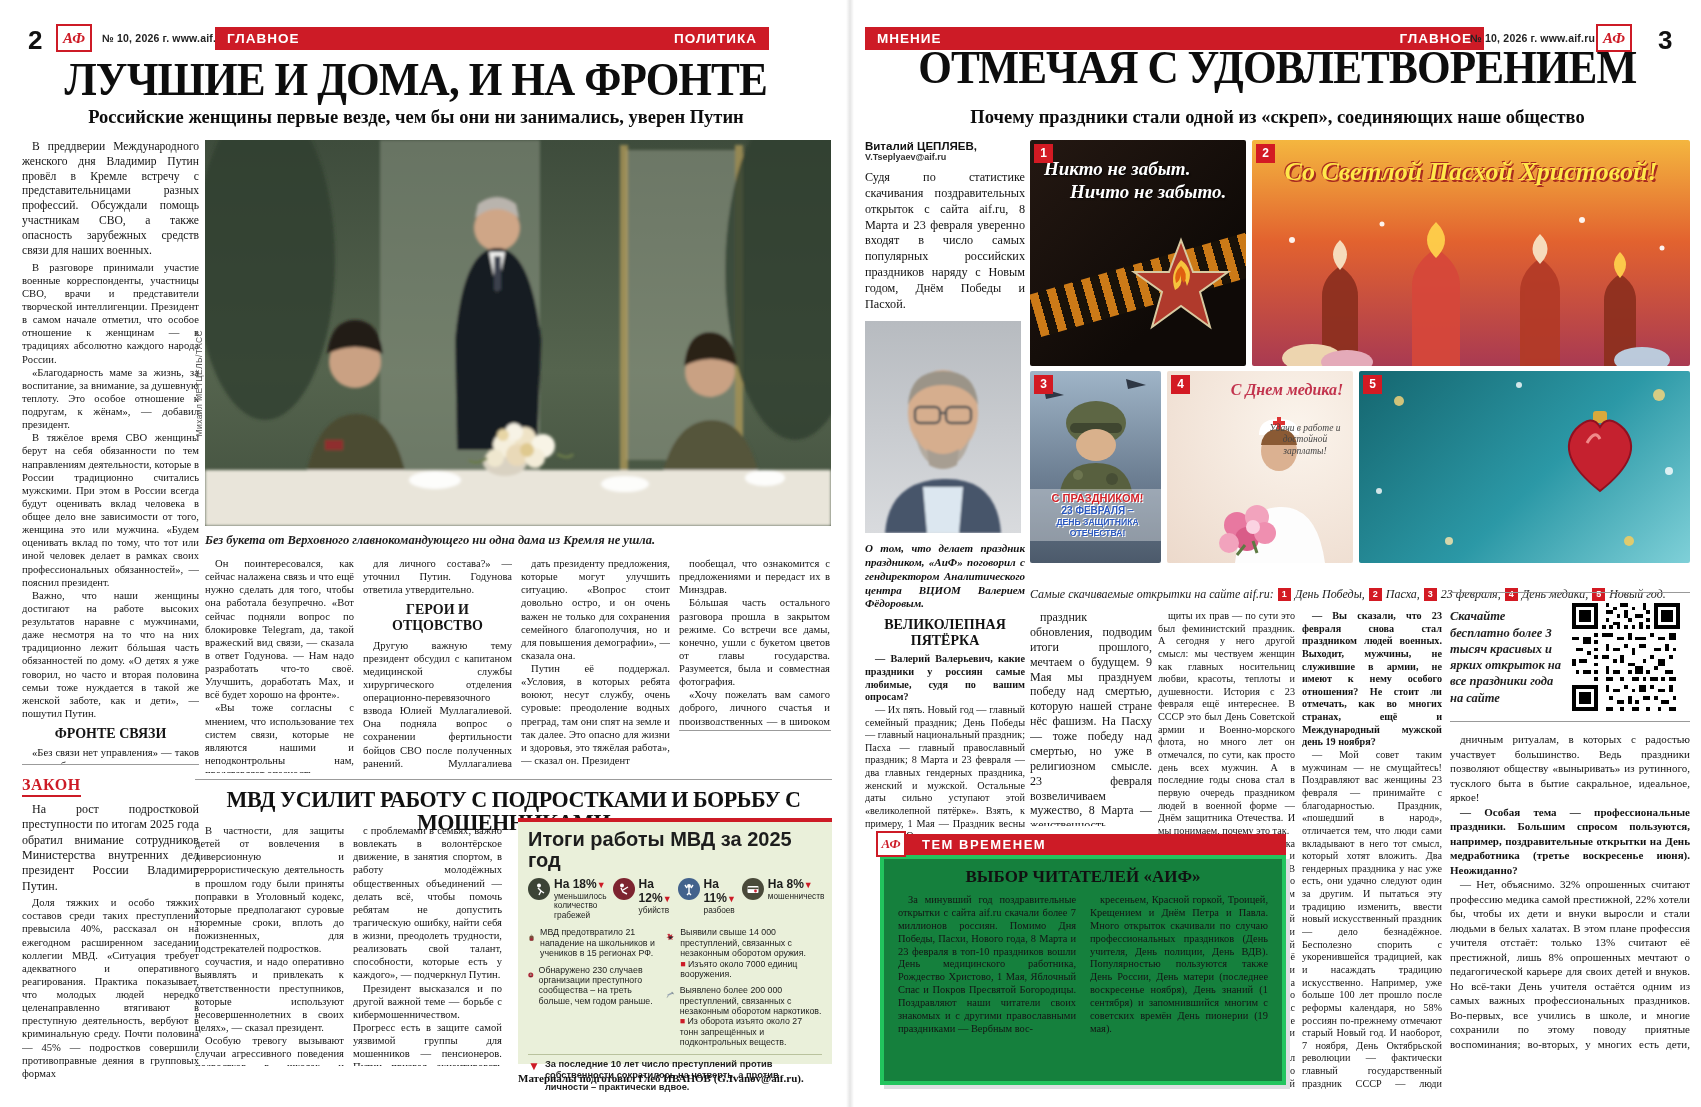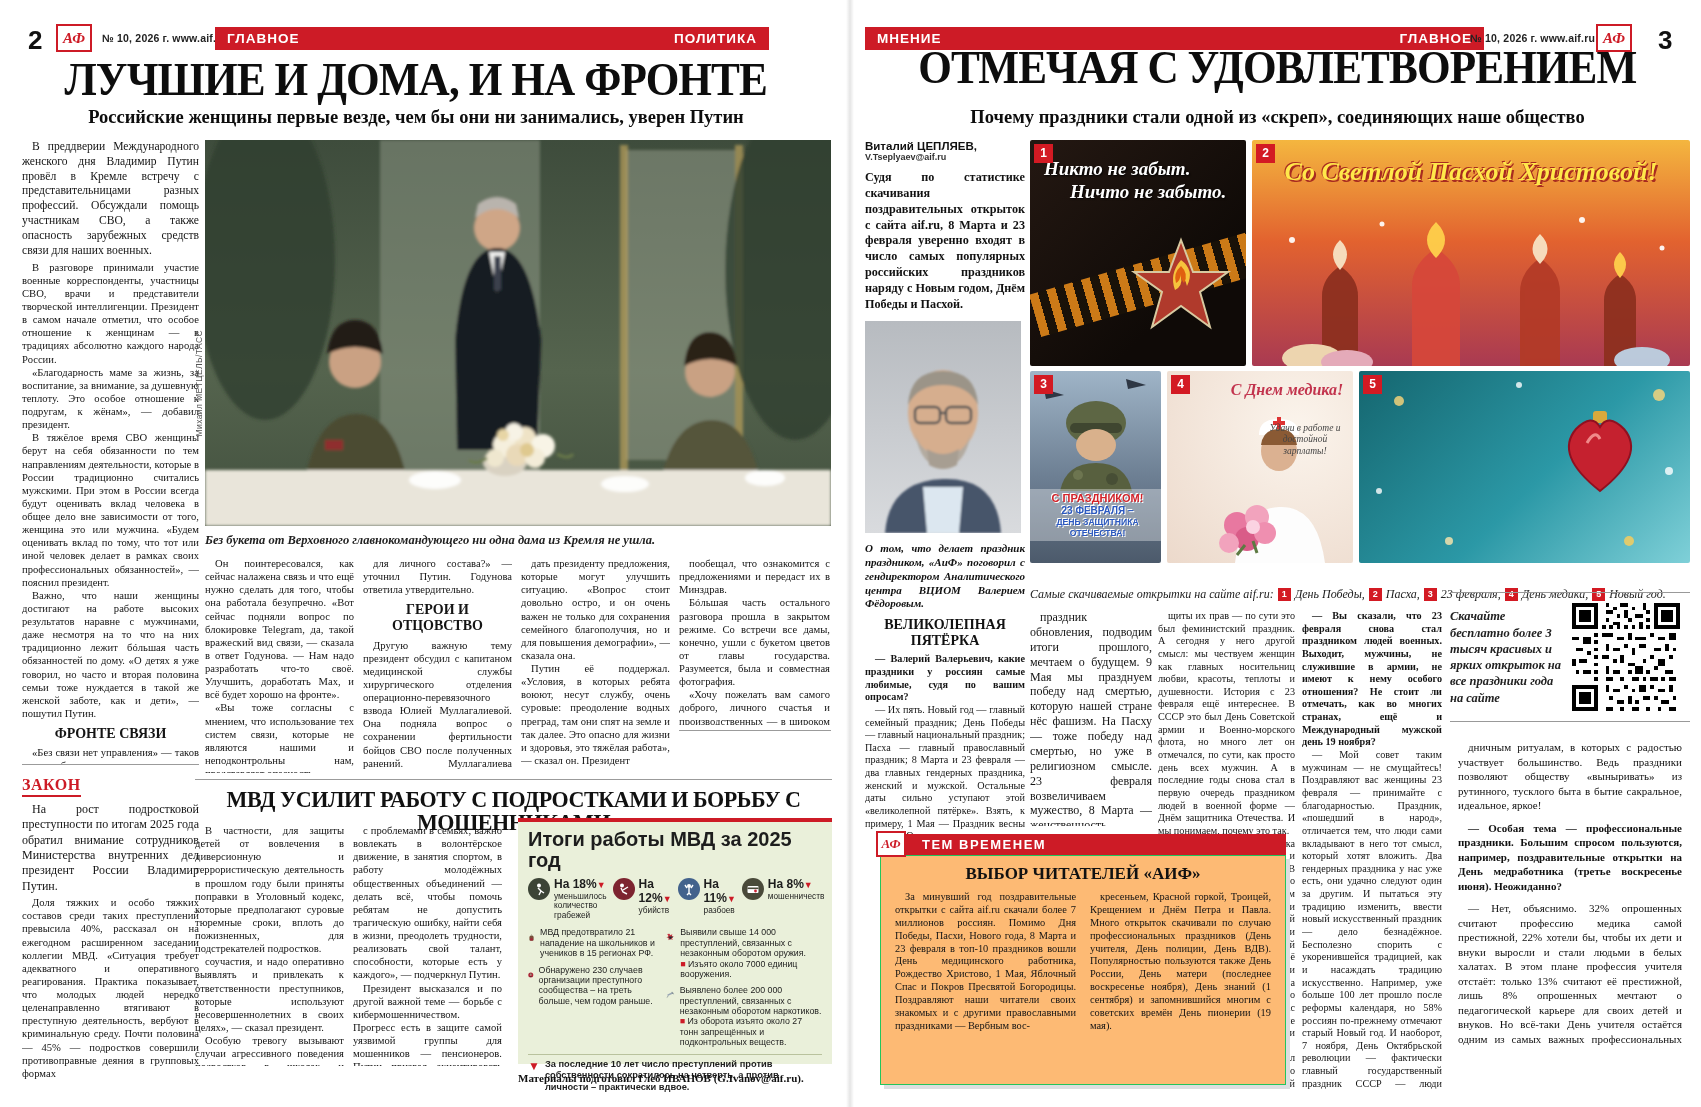--- a/index.html
+++ b/index.html
@@ -54,31 +54,31 @@
   .inb{display:inline-block;width:13px;height:13px;background:#d31a23;color:#fff;
        font:bold 9px/13px "Liberation Sans",sans-serif;text-align:center;font-style:normal}
   .qrbox{border-top:1px solid #999;border-bottom:1px solid #999;display:flex;gap:10px;
          align-items:center;padding:10px 0;box-sizing:border-box}
   .qrtxt{font:italic bold 12.5px/1.3 "Liberation Serif",serif;color:#222}
   .tvband{background:#cd1b26;color:#fff;font:bold 13px/21px "Liberation Sans",sans-serif;
           letter-spacing:1.5px;height:21px;padding-left:42px;box-sizing:border-box}
   .tvchip{position:absolute;width:30px;height:26px;background:#fff;border:2px solid #cd1b26;
           box-sizing:border-box;display:flex;align-items:center;justify-content:center;
           font:italic bold 13px "Liberation Serif",serif;color:#cd1b26;z-index:3}
-  .tvbox{background:#fdba74;border:1px solid #22c55e;box-shadow:4px 4px 0 #dcdfe1;box-sizing:border-box;
+  .tvbox{background:#15803d;border:4px solid #22c55e;box-shadow:4px 4px 0 #dcdfe1;box-sizing:border-box;
          padding:8px 14px 6px}
   .tvtitle{font:bold 17px "Liberation Serif",serif;text-align:center;margin:0 0 7px}
   .tvcols{display:flex;gap:14px}
   .tvcols .col{height:172px}
   .railtxt{font:11px/1.32 "Liberation Serif",serif;text-align:justify;overflow:hidden}
-  .railtxt p{margin:8px;text-indent:10px}
+  .railtxt p{margin:0;text-indent:10px}
   .c1txt{font:10.4px/1.22 "Liberation Serif",serif}
   .author{font:bold 11.5px "Liberation Sans",sans-serif}
   .email{font:bold 9px "Liberation Sans",sans-serif;color:#333;margin-bottom:8px}
-  .p3lede{font-weight:bold;font-size:12.2px;line-height:1.3;text-align:justify}
+  .p3lede{font-weight:normal;font-size:12.2px;line-height:1.3;text-align:justify}
   .pcap{font:italic bold 11px/1.25 "Liberation Serif",serif;text-align:justify}
   .card-script{font:italic bold 19px/1.2 "Liberation Serif",serif;color:#fff;
                text-shadow:1px 1px 2px #000}
   .easter-t{font:italic bold 26px/1.05 "Liberation Serif",serif;color:#ffe84a;
             text-shadow:2px 2px 0 #a82b20,-1px -1px 0 #a82b20;text-align:center}
   .c23-1{font:bold 11px/1.2 "Liberation Sans",sans-serif;color:#d4232a;
          text-shadow:1px 1px 0 #fff,-1px -1px 0 #fff}
   .c23-2{font:bold 10px/1.2 "Liberation Sans",sans-serif;color:#2a58c0;
          text-shadow:1px 1px 0 #fff,-1px -1px 0 #fff}
   .med-t{font:italic bold 16px/1.1 "Liberation Serif",serif;color:#c2334d}

